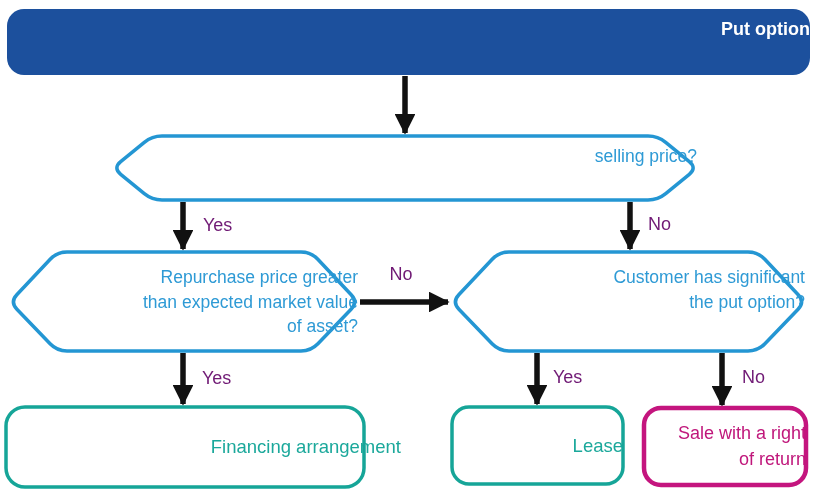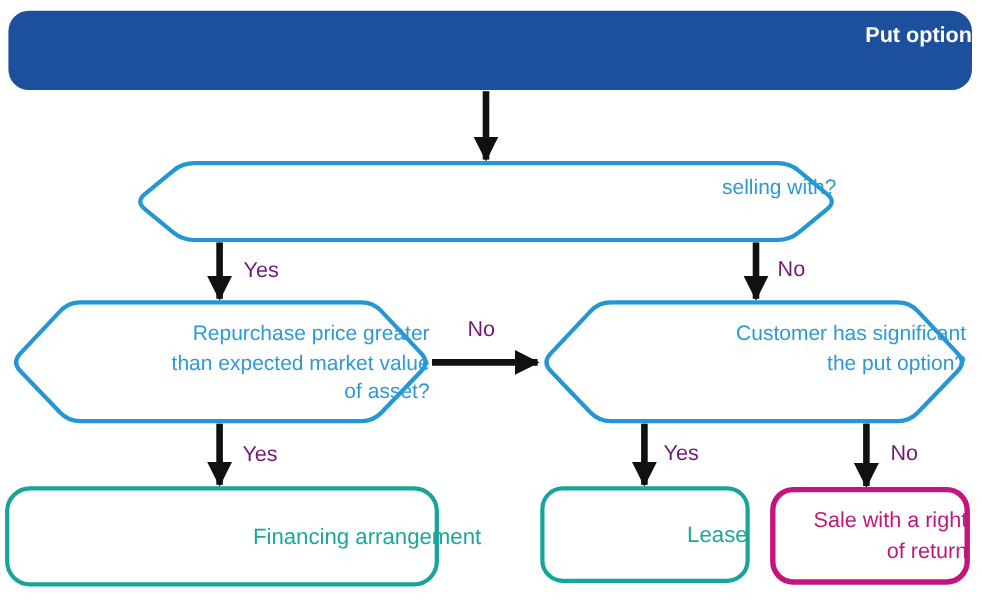--- a/index.html
+++ b/index.html
@@ -57,21 +57,21 @@
 
     <rect x="6" y="407" width="358" height="80" rx="19" fill="#ffffff" stroke="#16a598" stroke-width="3.5"></rect>
     <rect x="452" y="407" width="171" height="77" rx="17" fill="#ffffff" stroke="#16a598" stroke-width="3.5"></rect>
     <rect x="644" y="408" width="162" height="77" rx="17" fill="#ffffff" stroke="#c4157e" stroke-width="4.5"></rect>
   </svg>
 
   <div class="txt root-title" style="left:7px; top:17px; width:803px;">Put option</div>
   <div class="txt root-subtitle" style="left:7px; top:41px; width:724px;margin-top:32px;">(a customer’s right to require the seller to repurchase the asset)</div>
 
   <div class="txt decision-text" style="left:113px; top:144px; width:584px;">
-    <div>selling with?</div>
+    <div>selling price?</div>
   </div>
 
   <div class="txt decision-text" style="left:10px; top:265px; width:348px;">
     <div>Repurchase price greater</div>
     <div>than expected market value</div>
     <div>of asset?</div>
   </div>
 
   <div class="txt decision-text" style="left:452px; top:265px; width:353px;">
     <div>Customer has significant</div>

